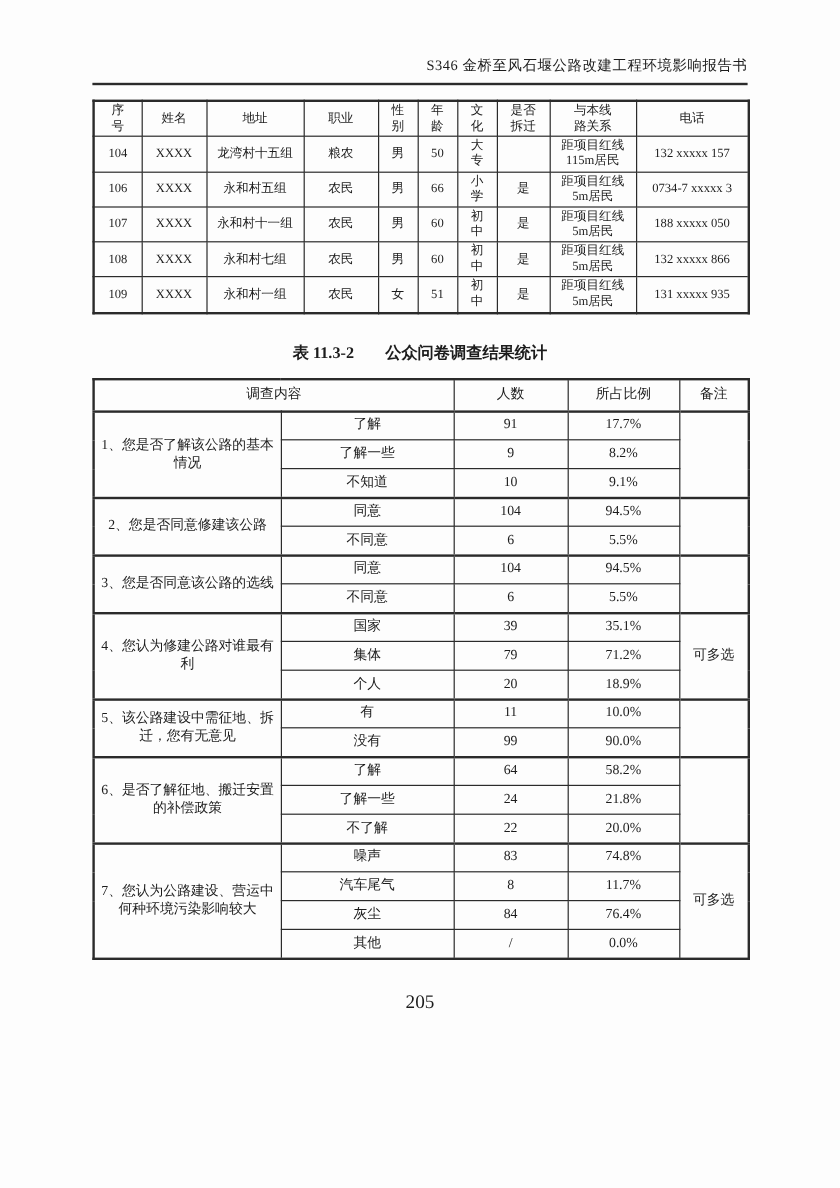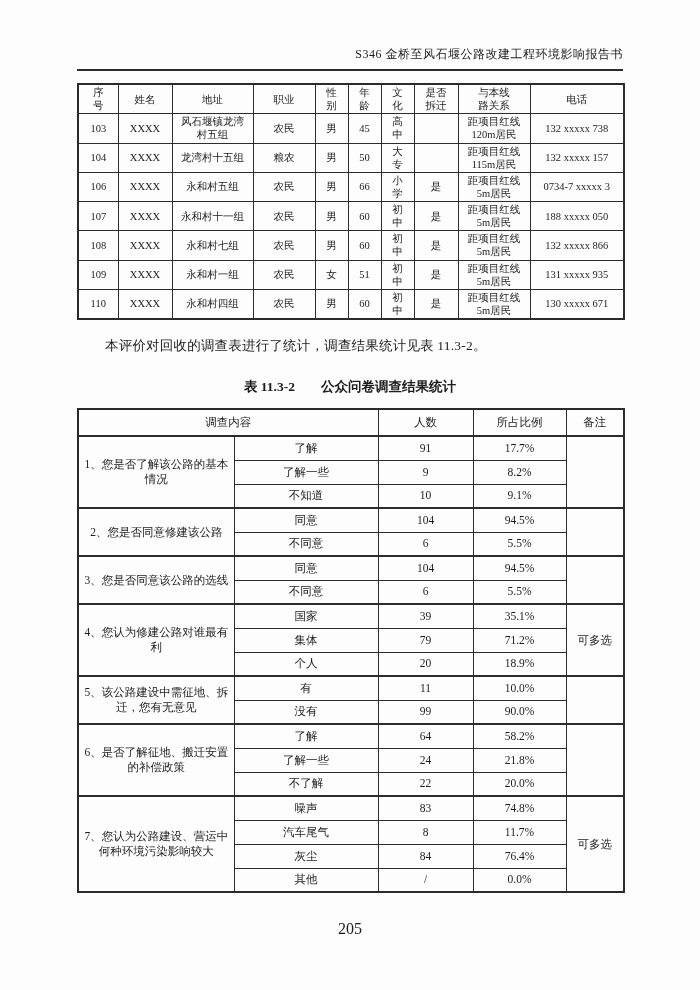--- a/index.html
+++ b/index.html
@@ -103,35 +103,20 @@
 化</th>
         <th>是否
 拆迁</th>
         <th>与本线
 路关系</th>
         <th>电话</th>
       </tr>
     </thead>
     <tbody>
       <tr>
-        <td>103</td>
-        <td>XXXX</td>
-        <td>风石堰镇龙湾
-村五组</td>
-        <td>农民</td>
-        <td>男</td>
-        <td>45</td>
-        <td>高
-中</td>
-        <td></td>
-        <td>距项目红线
-120m居民</td>
-        <td>132 xxxxx 738</td>
-      </tr>
-      <tr>
         <td>104</td>
         <td>XXXX</td>
         <td>龙湾村十五组</td>
         <td>粮农</td>
         <td>男</td>
         <td>50</td>
         <td>大
 专</td>
         <td></td>
         <td>距项目红线
@@ -187,38 +172,23 @@
         <td>农民</td>
         <td>女</td>
         <td>51</td>
         <td>初
 中</td>
         <td>是</td>
         <td>距项目红线
 5m居民</td>
         <td>131 xxxxx 935</td>
       </tr>
-      <tr>
-        <td>110</td>
-        <td>XXXX</td>
-        <td>永和村四组</td>
-        <td>农民</td>
-        <td>男</td>
-        <td>60</td>
-        <td>初
-中</td>
-        <td>是</td>
-        <td>距项目红线
-5m居民</td>
-        <td>130 xxxxx 671</td>
-      </tr>
     </tbody>
   </table>
 
-  <p class="para">本评价对回收的调查表进行了统计，调查结果统计见表 11.3-2。</p>
 
   <div class="caption">
     <span class="cap-label">表 11.3-2</span><span>公众问卷调查结果统计</span>
   </div>
 
   <table class="t2">
     <colgroup>
       <col style="width:156px">
         <col style="width:144px">
         <col style="width:95px">

